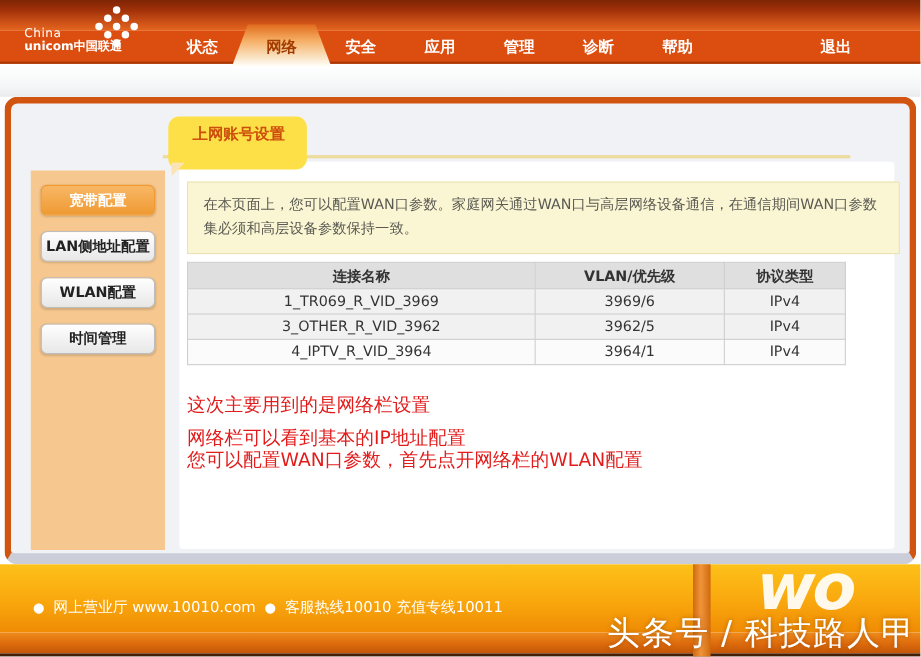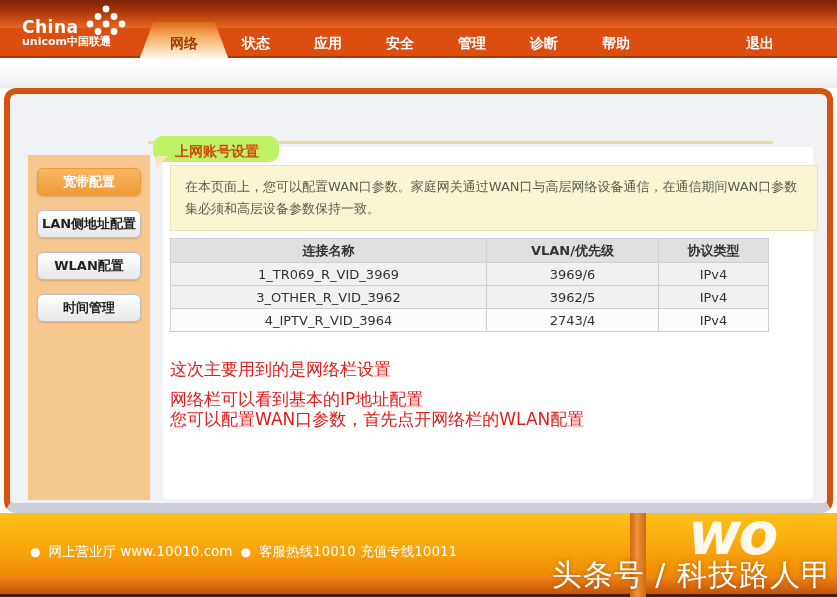--- a/index.html
+++ b/index.html
@@ -15,21 +15,21 @@
     position:absolute; left:0; top:0; width:100%; height:28px;
     background:linear-gradient(180deg,#7e2405 0%,#a33209 35%,#d4571a 80%,#e4661f 100%);
   }
   .topbar-navstrip {
     position:absolute; left:0; top:28px; width:100%; height:30px;
     background:#dc4e10; border-bottom:2px solid #a83a08;
   }
   .logo { position:absolute; left:16px; top:4px; width:128px; height:52px; z-index:5; }
   .knot { position:absolute; right:18px; top:1px; }
   .logo-text { position:absolute; left:6px; bottom:8px; color:#fff; line-height:1.05; }
-  .logo-l1 { display:block; font-size:17px; font-weight:bold; letter-spacing:.5px;margin-top:27px; }
+  .logo-l1 { display:block; font-size:11px; font-weight:normal; letter-spacing:.5px;margin-top:27px; }
   .logo-l2 { display:block; font-size:11px; font-weight:bold; }
   .nav {
     position:absolute; left:148px; top:28px; right:0; height:30px;
     display:flex; align-items:stretch; z-index:2;
   }
   .nav-item {
     position:relative; width:72px; height:30px; line-height:30px;
     text-align:center; color:#fff; font-size:14px; font-weight:bold; cursor:pointer;
   }
   .nav-item span { position:relative; z-index:2; }
@@ -49,22 +49,22 @@
   .panel {
     position:absolute; left:4px; right:4px; top:88px; height:425px;
     border:6px solid #d15410; border-bottom:10px solid #cbcdd9;
     border-radius:12px; background:#f1f2f6;
   }
   .content-card { position:absolute; left:153px; top:53px; width:650px; bottom:4px;
     background:#fff; border-radius:3px; z-index:1; }
 
   .subtab {
     position:absolute; left:143px; top:12px; z-index:3;
-    background:#bef264; color:#cc4e0c; font-size:14px; font-weight:bold;
-    padding:7px 20px 1px 22px; border-radius:10px; cursor:pointer;margin-top:30px;
+    background:#fde047; color:#cc4e0c; font-size:14px; font-weight:bold;
+    padding:7px 20px 23px 22px; border-radius:10px; cursor:pointer;
   }
   .subtab::after {
     content:""; position:absolute; left:3px; bottom:-6px;
     border:6px solid transparent; border-top-color:#fbe3b3; border-left-color:#fbe3b3;
   }
   .subtab-line { position:absolute; left:138px; top:47px; width:625px; height:3px;
     background:#ecdc9e; z-index:2; }
 
   
   .sidebar {
@@ -164,32 +164,32 @@
           <circle cx="20" cy="34" r="3.4"></circle>
         </g>
       </svg>
       <div class="logo-text">
         <span class="logo-l1">China</span>
         <span class="logo-l2">unicom中国联通</span>
       </div>
     </div>
 
     <nav class="nav">
+      <div class="nav-item">
+        <span>状态</span>
+      </div>
       <div class="nav-item active">
         <i class="trap"></i>
         <span>网络</span>
       </div>
       <div class="nav-item">
-        <span>状态</span>
+        <span>安全</span>
       </div>
       <div class="nav-item">
         <span>应用</span>
-      </div>
-      <div class="nav-item">
-        <span>安全</span>
       </div>
       <div class="nav-item">
         <span>管理</span>
       </div>
       <div class="nav-item">
         <span>诊断</span>
       </div>
       <div class="nav-item">
         <span>帮助</span>
       </div>
@@ -234,21 +234,21 @@
           <td>3969/6</td>
           <td>IPv4</td>
         </tr>
         <tr class="odd">
           <td>3_OTHER_R_VID_3962</td>
           <td>3962/5</td>
           <td>IPv4</td>
         </tr>
         <tr class="even">
           <td>4_IPTV_R_VID_3964</td>
-          <td>2743/4</td>
+          <td>3964/1</td>
           <td>IPv4</td>
         </tr>
       </tbody>
     </table>
 
     <div class="annotation">
       <p class="first">这次主要用到的是网络栏设置</p>
       <p>网络栏可以看到基本的IP地址配置</p>
       <p>您可以配置WAN口参数，首先点开网络栏的WLAN配置</p>
     </div>

